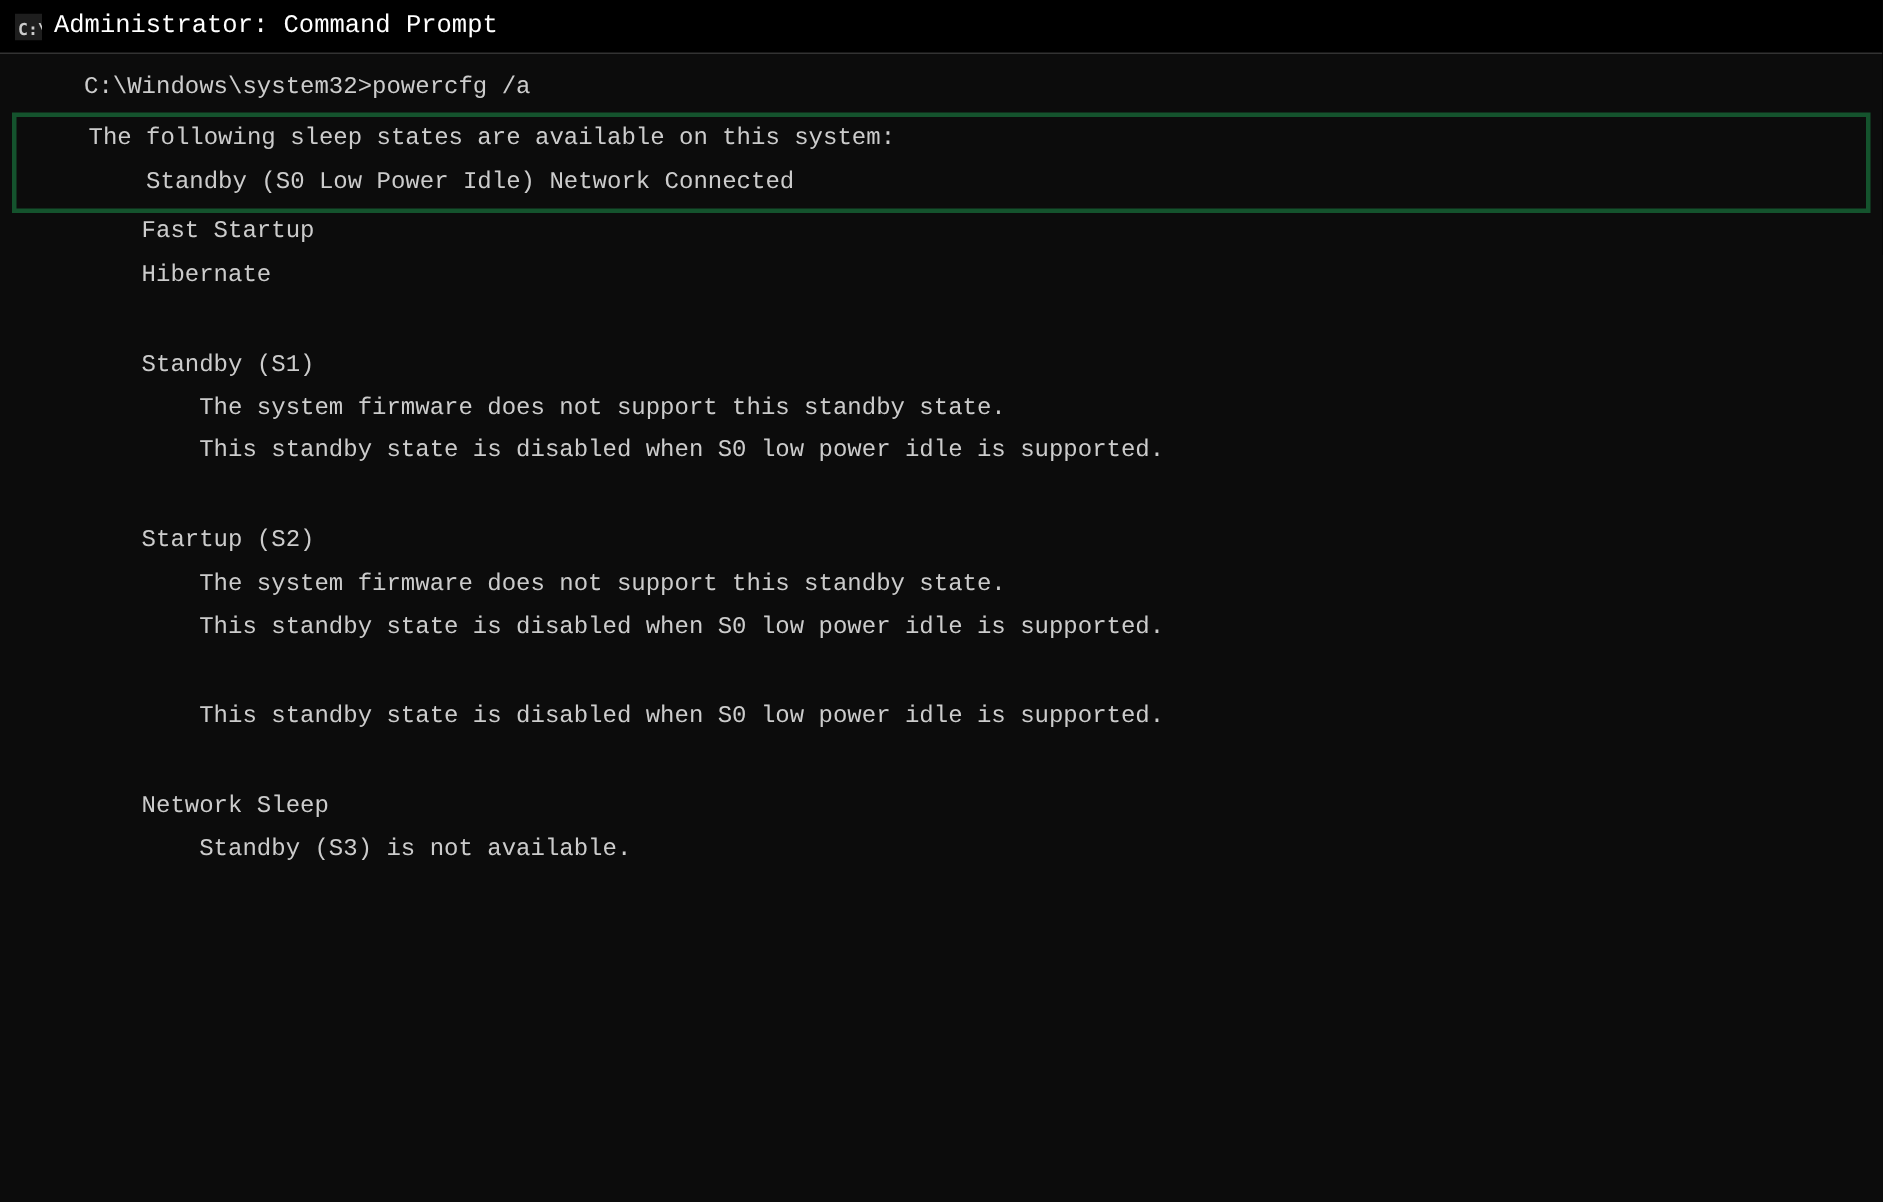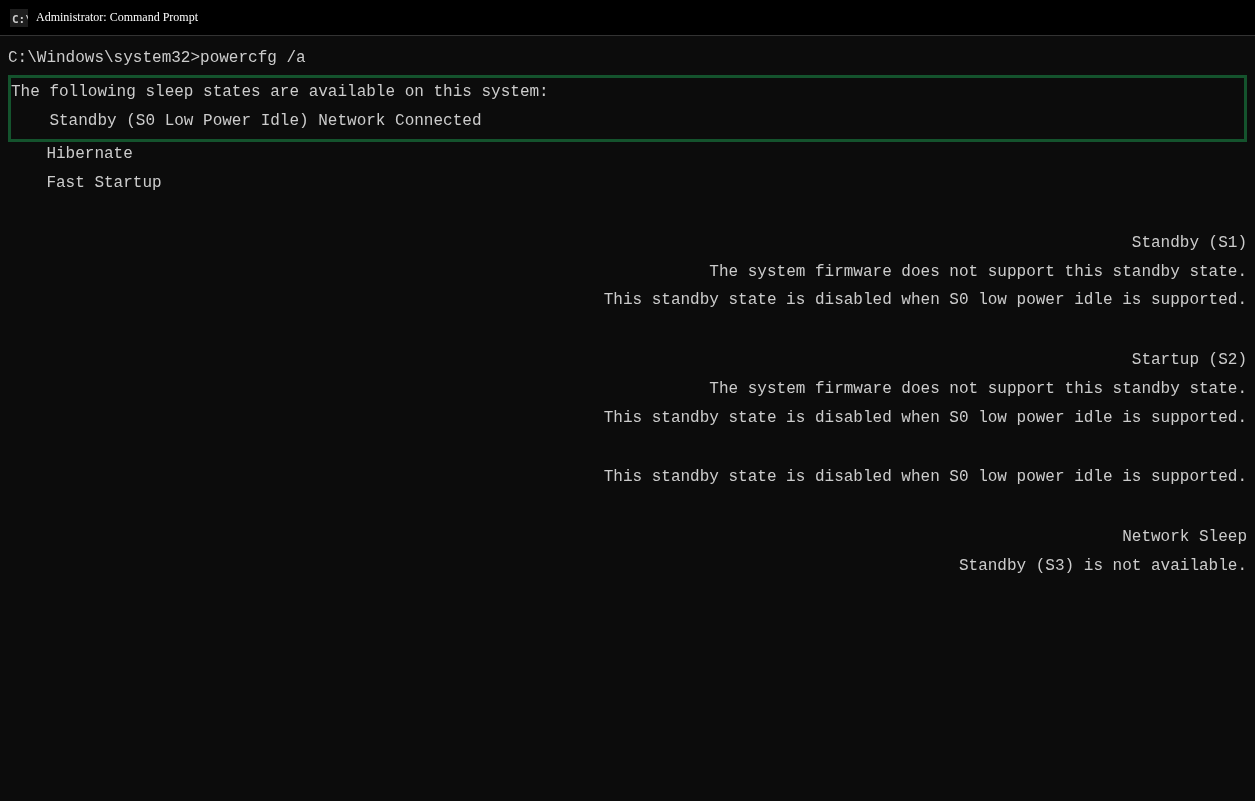--- a/index.html
+++ b/index.html
@@ -30,50 +30,50 @@
       width: 18px;
       height: 18px;
       display: flex;
       align-items: center;
       justify-content: center;
       flex-shrink: 0;
     }
 
     .title-bar-text {
       color: #ffffff;
-      font-family: Liberation Serif, serif;
-      font-size: 12px;
+      font-family: Liberation Mono, monospace;
+      font-size: 17px;
       font-weight: normal;
     }
 
     .terminal-body {
       background: #0c0c0c;
       padding: 10px 8px;
       color: #cccccc;
       font-size: 16px;
       line-height: 1.55;
       height: calc(801px - 36px);
       overflow: hidden;
     }
 
     .cmd-line {
       color: #cccccc;
       white-space: pre;
       margin-bottom: 4px;
+      margin-left: 48px;
     }
 
     .highlight-block {
       border: 3px solid #14532d;
       padding: 2px 0;
       margin: 0;
     }
 
     .section {
       margin-top: 6px;
-      text-align: right;
     }
 
     .blank-line {
       height: 1.55em;
     }
   </style>
 </head>
 <body>
 
 <div class="title-bar">
@@ -88,22 +88,22 @@
 
 <div class="terminal-body">
 
   <div class="cmd-line">C:\Windows\system32&gt;powercfg /a</div>
 
   <div class="highlight-block">
     <div class="cmd-line">The following sleep states are available on this system:</div>
     <div class="cmd-line">    Standby (S0 Low Power Idle) Network Connected</div>
   </div>
 
+  <div class="cmd-line">    Fast Startup</div>
   <div class="cmd-line">    Hibernate</div>
-  <div class="cmd-line">    Fast Startup</div>
 
   <div class="blank-line"></div>
 
 
   <div class="section">
     <div class="cmd-line">    Standby (S1)</div>
     <div class="cmd-line">        The system firmware does not support this standby state.</div>
     <div class="cmd-line">        This standby state is disabled when S0 low power idle is supported.</div>
   </div>
 

